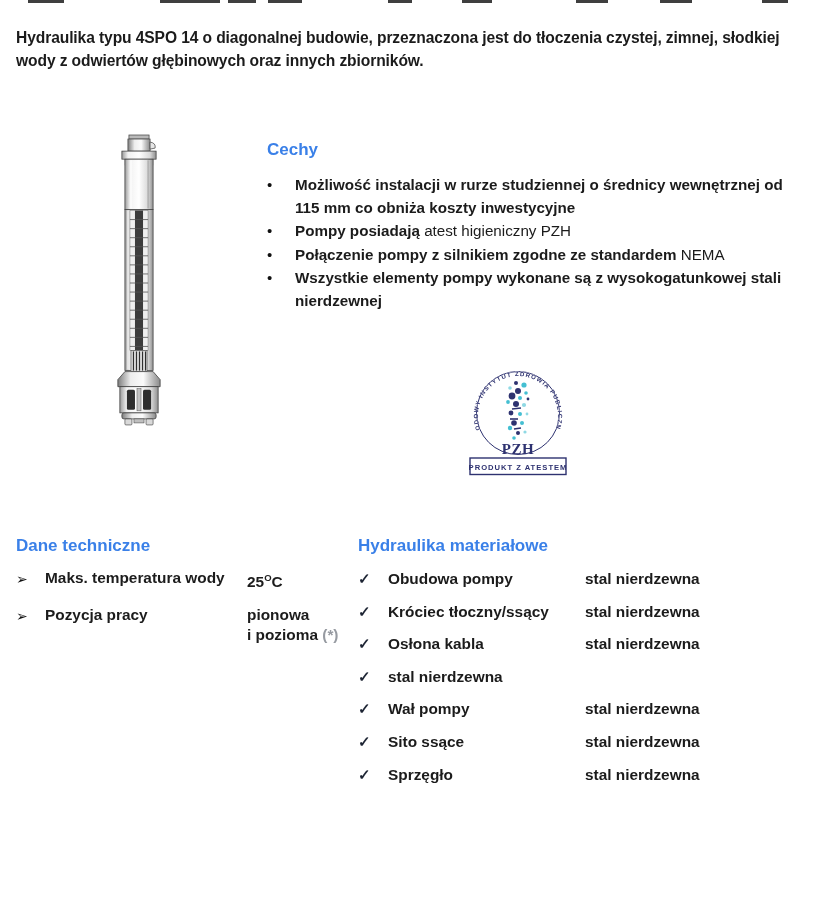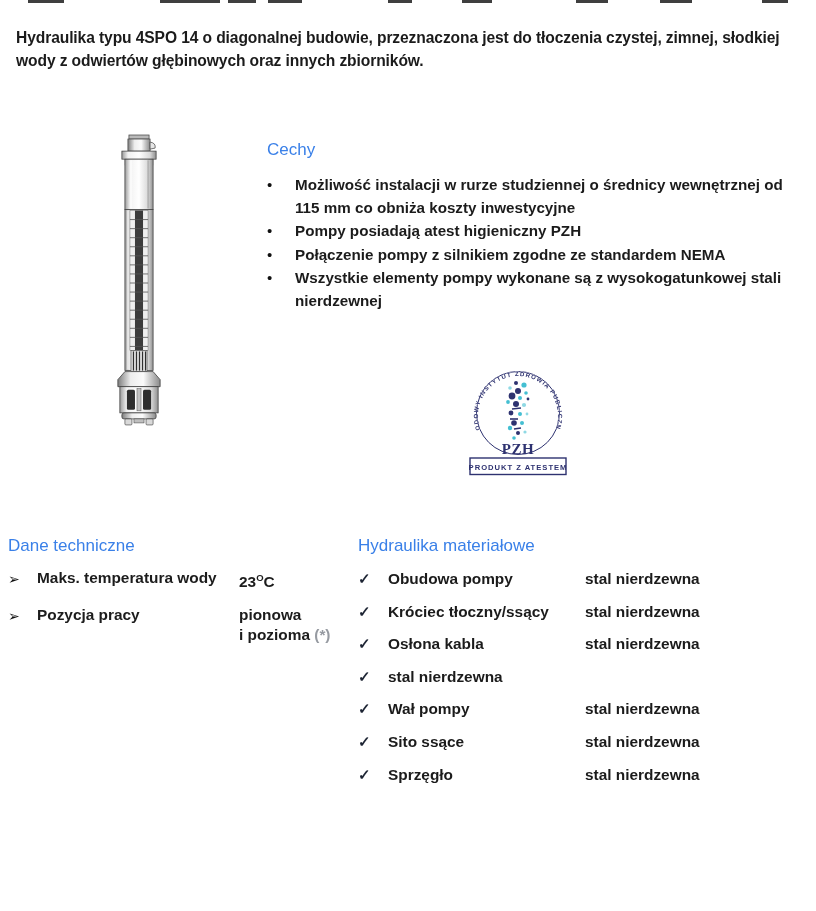--- a/index.html
+++ b/index.html
@@ -10,38 +10,38 @@
   
   .frag{position:absolute;top:0;height:3px;background:#3f3f3f;}
 
   
   .intro{
     position:absolute;left:16px;top:10px;width:802px;
     font-size:15.6px;font-weight:700;line-height:23px;letter-spacing:-0.1px;color:#1b1b1b;
   }
 
   
-  .h-blue{color:#3a80e8;font-size:17px;font-weight:400;}
+  .h-blue{color:#3a80e8;font-size:17px;font-weight:700;}
 
   
   .pump{position:absolute;left:102px;top:134px;width:74px;height:298px;}
 
   
   .features{position:absolute;left:267px;top:140px;width:520px;}
   .feat-list{margin-top:14px;}
   .feat-item{display:flex;margin-bottom:1px;}
   .feat-bullet{width:28px;flex:0 0 28px;font-size:15px;line-height:22.5px;color:#111;}
   .feat-text{width:492px;font-size:15.2px;font-weight:600;line-height:22.5px;color:#1b1b1b;}
-  .feat-text b{font-weight:700;text-align:right;}
+  .feat-text b{font-weight:400;text-align:right;}
 
   
   .badge{position:absolute;left:467px;top:370px;width:102px;height:106px;}
 
   
-  .technical{position:absolute;left:8px;top:536px;width:330px;}
+  .technical{position:absolute;left:16px;top:536px;width:330px;}
   .tech-rows{margin-top:12px;}
   .tech-row{display:flex;margin-bottom:13px;}
   .tech-bullet{flex:0 0 29px;font-size:14px;line-height:20px;color:#111;padding-top:1px;}
   .tech-label{flex:0 0 202px;font-size:15.4px;font-weight:600;line-height:20px;}
   .tech-value{font-size:15.4px;font-weight:600;line-height:20px;}
   .tech-value sup{font-size:9.5px;vertical-align:6px;}
   .muted{color:#969aa1;}
 
   
   .materials{position:absolute;left:358px;top:536px;width:440px;}
@@ -213,21 +213,21 @@
     <rect x="3" y="88" width="96" height="16.5" fill="#ffffff" stroke="#2e3270" stroke-width="1.4"></rect>
     <text x="51" y="99.5" text-anchor="middle" font-size="7.6" font-weight="700" letter-spacing="1" fill="#2e3270" style="font-family:'Liberation Sans',sans-serif;">PRODUKT Z ATESTEM</text>
   </svg>
 
   <section class="technical">
     <div class="h-blue">Dane techniczne</div>
     <div class="tech-rows">
       <div class="tech-row">
         <span class="tech-bullet">➢</span>
         <span class="tech-label">Maks. temperatura wody</span>
-        <span class="tech-value"><span>23</span><sup>O</sup><span>C</span></span>
+        <span class="tech-value"><span>25</span><sup>O</sup><span>C</span></span>
       </div>
       <div class="tech-row">
         <span class="tech-bullet">➢</span>
         <span class="tech-label">Pozycja pracy</span>
         <span class="tech-value">
           <span>pionowa</span><br>
           <span>i pozioma </span><span class="muted">(*)</span>
         </span>
       </div>
     </div>

